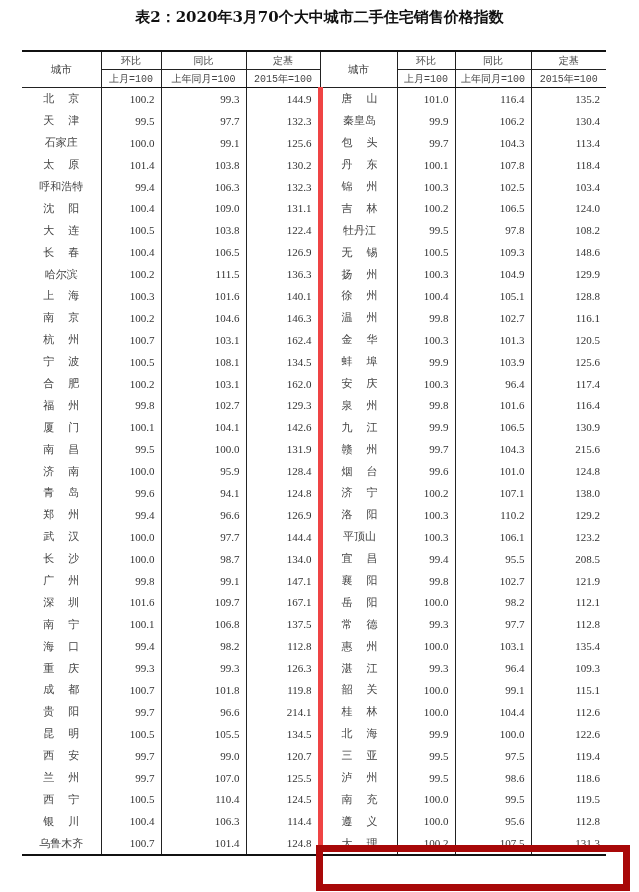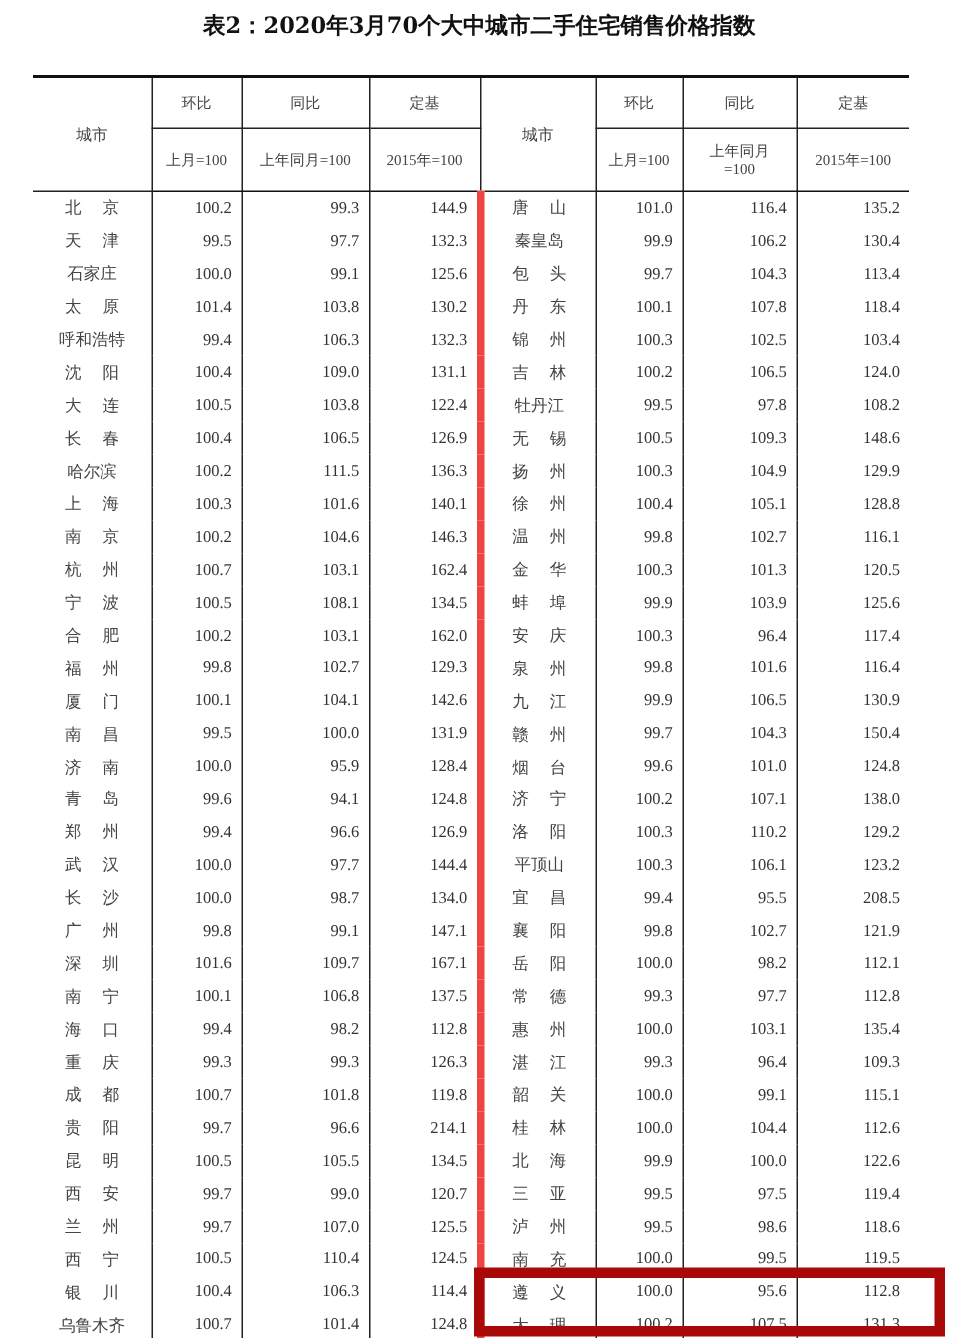--- a/index.html
+++ b/index.html
@@ -11,24 +11,24 @@
               border-collapse: collapse; table-layout: fixed;
               border-top: 2px solid #111; border-bottom: 2px solid #111; }
   table.idx col.c-city { width: 79px; }
   table.idx col.c-hb { width: 60px; }
   table.idx col.c-tb { width: 85px; }
   table.idx col.c-dj { width: 74px; }
   table.idx col.c-city2 { width: 77px; }
   table.idx col.c-hb2 { width: 58px; }
   table.idx col.c-tb2 { width: 76px; }
   table.idx col.c-dj2 { width: 75px; }
-  table.idx th { font-weight: normal; font-size: 10px; color: #444; height: 17px; padding: 8px;
+  table.idx th { font-weight: normal; font-size: 10px; color: #444; height: 17px; padding: 0;
                  border: 1px solid #222; text-align: center; font-family: "Liberation Serif", serif; }
   table.idx th.city-h { font-size: 10.5px; text-align: center; }
-  table.idx tr.hrow2 th { border-bottom: 1.5px solid #111; }
+  table.idx tr.hrow2 th { border-bottom: 1.5px solid #111; font-family: Liberation Mono, monospace; }
   table.idx td { height: 21.9px; padding: 0; font-size: 11px; color: #333;
                  font-family: "Liberation Serif", serif; }
   table.idx td.num { text-align: right; padding-right: 6px; border-left: 1px solid #222; }
   table.idx td.city { text-align: center; font-size: 11px; color: #444; letter-spacing: 0px; font-family: "DejaVu Sans", sans-serif; }
   table.idx td.city2 { border-left: 5px solid #ef4444; }
   .city .c1, .city .c2 { display: inline-block; }
   .city.two .c1 { margin-right: 14px; }
   .highlight { position: absolute; left: 316px; top: 845px; width: 300px; height: 32px;
                border: 7px solid #a80808; box-sizing: content-box; pointer-events: none; }
 </style>
@@ -230,21 +230,21 @@
         <td class="num">130.9</td>
       </tr>
       <tr>
         <td class="city two"><span class="c1">南</span><span class="c2">昌</span></td>
         <td class="num">99.5</td>
         <td class="num">100.0</td>
         <td class="num">131.9</td>
         <td class="city city2 two"><span class="c1">赣</span><span class="c2">州</span></td>
         <td class="num">99.7</td>
         <td class="num">104.3</td>
-        <td class="num">150.4</td>
+        <td class="num">215.6</td>
       </tr>
       <tr>
         <td class="city two"><span class="c1">济</span><span class="c2">南</span></td>
         <td class="num">100.0</td>
         <td class="num">95.9</td>
         <td class="num">128.4</td>
         <td class="city city2 two"><span class="c1">烟</span><span class="c2">台</span></td>
         <td class="num">99.6</td>
         <td class="num">101.0</td>
         <td class="num">124.8</td>

